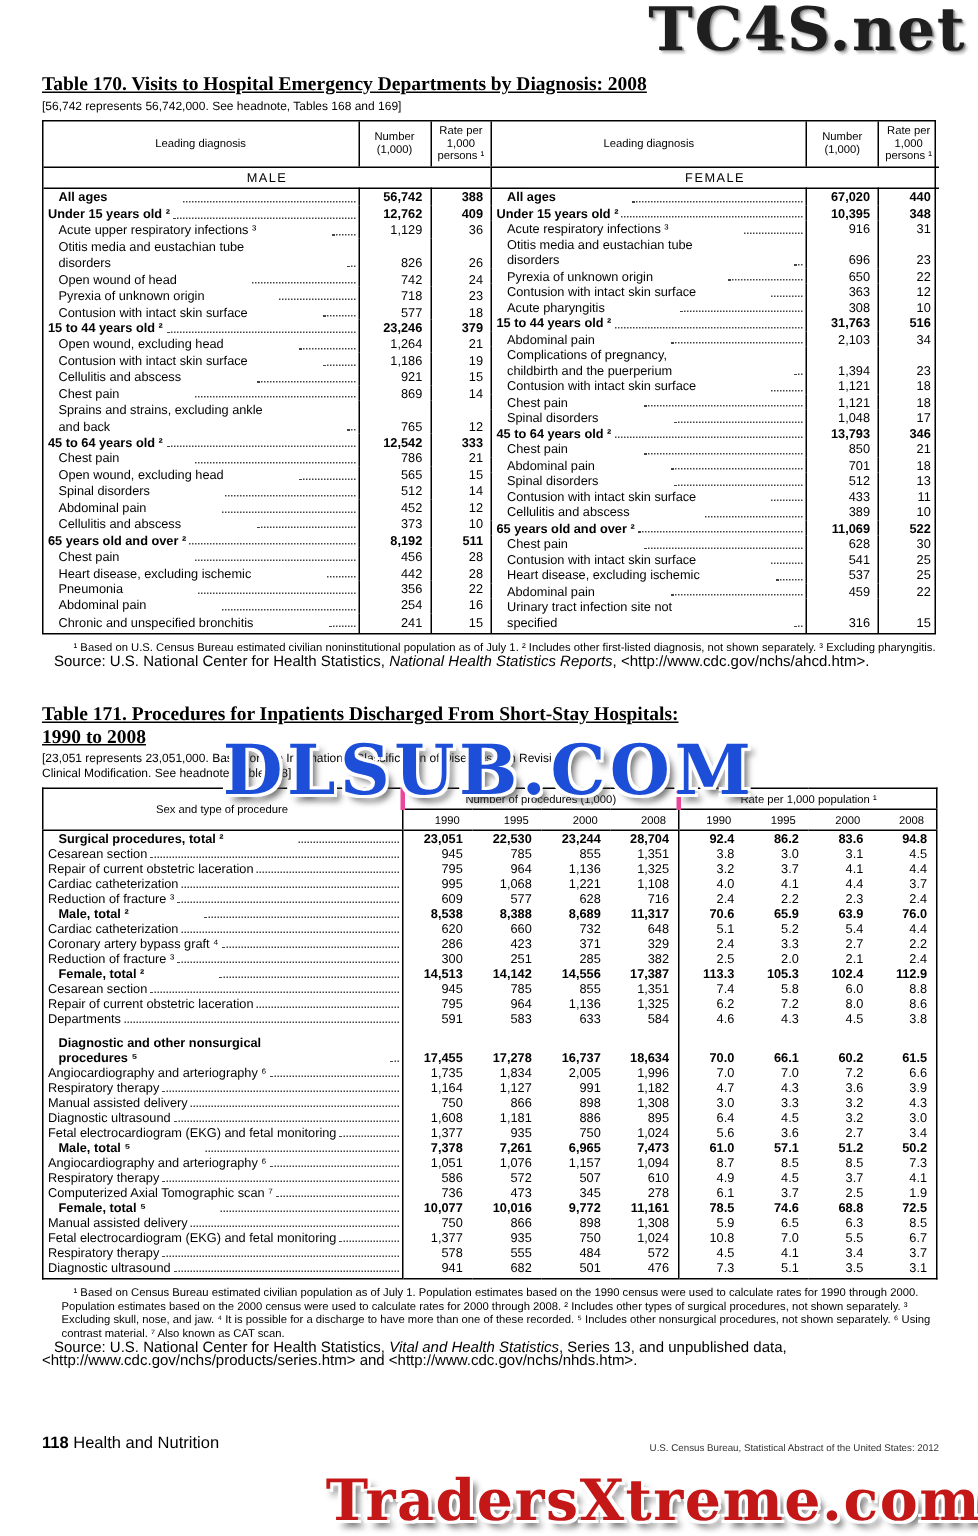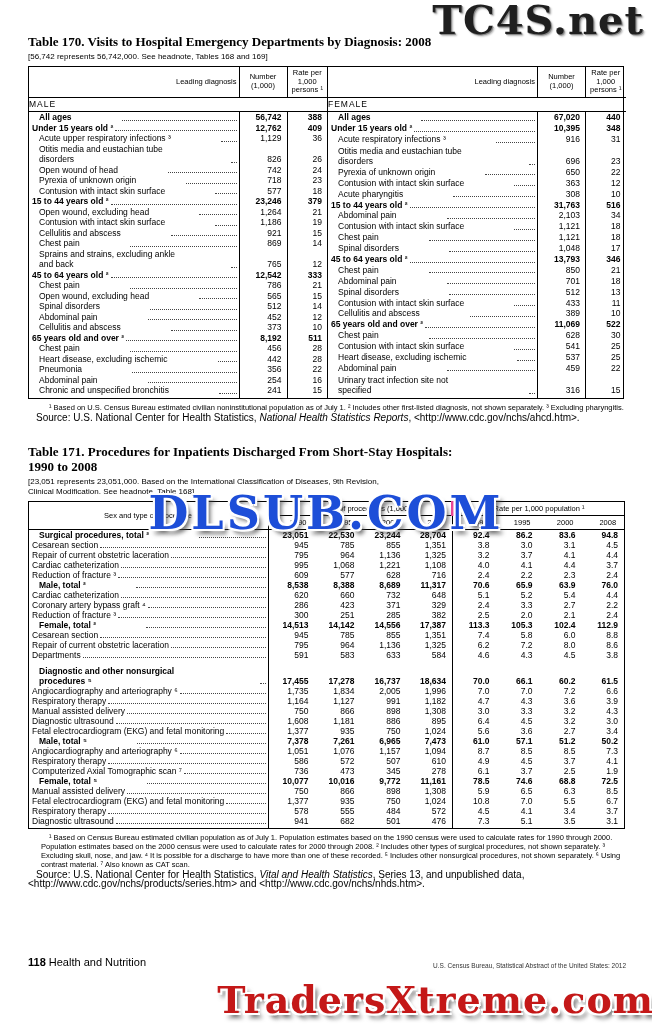--- a/index.html
+++ b/index.html
@@ -2,35 +2,35 @@
 <html><head>
 <meta charset="utf-8">
 <style>
   html,body{margin:0;padding:0;background:#fff;}
   .page{position:relative;width:652px;height:1024px;background:#fff;overflow:hidden;
         font-family:"Liberation Sans",sans-serif;color:#000;}
   .content{padding:34px 28px 0 28px;}
 
   
   .tbl-title{font-family:"Liberation Serif",serif;font-weight:bold;font-size:13px;
-             line-height:15px;white-space:pre-line;margin:0 0 3px 0;}
+             line-height:15px;white-space:pre-line;margin:14px 0 3px 0;text-decoration:underline;}
   .headnote{font-size:8px;line-height:10px;margin:0 0 4px 0;white-space:pre-line;}
   .footnotes{font-size:7.5px;line-height:9px;margin:4px 0 0 13px;text-indent:8px;}
   .sourceline{font-size:10px;line-height:9px;margin:1px 0 0 0;text-indent:8px;}
   .em{font-style:italic;}
 
   
   .tbl-outer{border:1px solid #000;display:flex;margin-top:2px;}
   .panel{width:298px;border-collapse:collapse;table-layout:fixed;}
   .panel.right{border-left:1px solid #000;}
   .panel th{font-weight:normal;font-size:7.5px;line-height:8.5px;white-space:pre-line;
             border-bottom:1px solid #000;padding:2px 2px;vertical-align:middle;}
-  .panel th.diag{text-align:right;}
+  .panel th.diag{text-align:center;}
   .panel th.vline, .panel td.vline{border-left:1px solid #000;}
-  .panel .sexrow td{font-size:8.5px;letter-spacing:1px;
+  .panel .sexrow td{text-align:center;font-size:8.5px;letter-spacing:1px;
                     border-bottom:1px solid #000;padding:1px 0 2px 0;}
   .panel td{font-size:8.5px;line-height:10.5px;padding:0;vertical-align:bottom;}
   .panel td.num{text-align:right;padding-right:5px;}
   .lab{display:flex;align-items:flex-end;}
   .lab .txt{flex:0 1 auto;}
   .leader{flex:1 1 6px;min-width:6px;border-bottom:1px dotted #444;margin:0 2px 2px 2px;}
   .ind0 .lab{padding-left:3px;}
   .ind1 .lab{padding-left:10px;gap:48px;}
   .b{font-weight:bold;}
   tr.padrow td{height:2px;}
@@ -453,20 +453,30 @@
             </tr>
             <tr>
               <td class="lab-cell ind1">
                 <div class="lab">
                   <span class="txt">Abdominal pain</span>
                   <span class="leader"></span>
                 </div>
               </td>
               <td class="num vline">2,103</td>
               <td class="num vline">34</td>
+            </tr>
+            <tr>
+              <td class="lab-cell ind1">
+                <div class="lab">
+                  <span class="txt">Complications of pregnancy, childbirth and the puerperium</span>
+                  <span class="leader"></span>
+                </div>
+              </td>
+              <td class="num vline">1,394</td>
+              <td class="num vline">23</td>
             </tr>
             <tr>
               <td class="lab-cell ind1">
                 <div class="lab">
                   <span class="txt">Contusion with intact skin surface</span>
                   <span class="leader"></span>
                 </div>
               </td>
               <td class="num vline">1,121</td>
               <td class="num vline">18</td>

